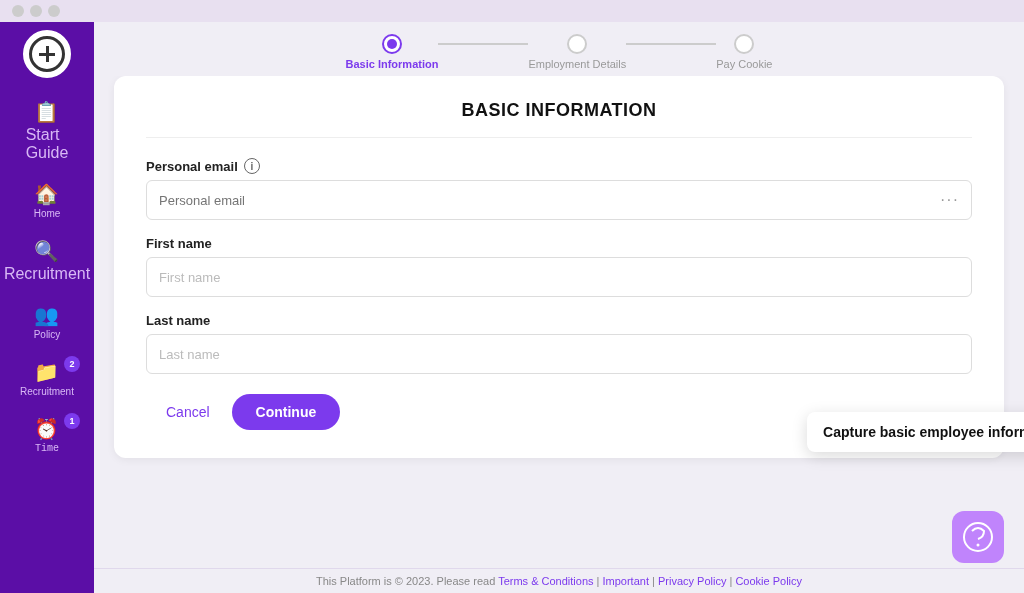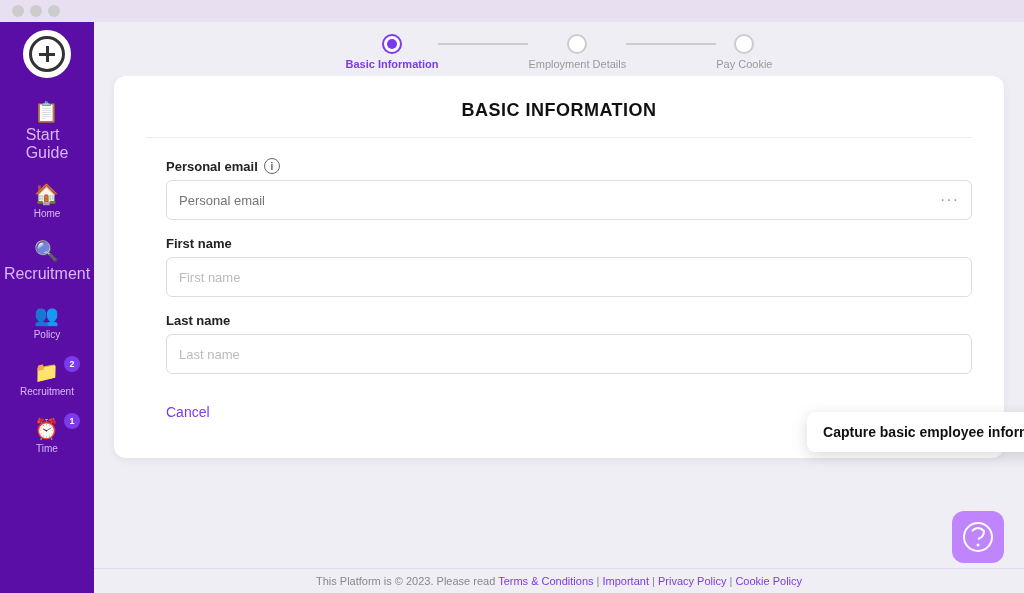--- a/index.html
+++ b/index.html
@@ -155,21 +155,20 @@
       text-align: center;
       letter-spacing: 0.5px;
       margin-bottom: 20px;
       color: #111;
       border-bottom: 1px solid #eee;
       padding-bottom: 16px;
     }
 
     .form-field {
       margin-bottom: 16px;
-      margin-left: 20px;
     }
     .field-label {
       font-size: 13px;
       font-weight: 600;
       color: #222;
       margin-bottom: 6px;
       display: flex;
       align-items: center;
       gap: 6px;
     }
@@ -369,21 +368,21 @@
 
     <div class="sidebar-item">
       <div class="sidebar-badge">2</div>
       <span class="sidebar-icon">📁</span>
       <span style="color:#d8b8f5;font-size:10px;">Recruitment</span>
     </div>
 
     <div class="sidebar-item">
       <div class="sidebar-badge">1</div>
       <span class="sidebar-icon">⏰</span>
-      <span style="color:#d8b8f5;font-size:10px;">Time</span>
+      <span style="color:#d8b8f5;font-size:10px;font-family:Liberation Mono, monospace;">Time</span>
     </div>
   </nav>
 
   <main class="main-content">
 
     <div class="stepper-container">
       <div class="step-wrapper">
         <div class="step-circle active"></div>
         <div class="step-label active">Basic Information</div>
       </div>
@@ -423,20 +422,21 @@
 
         <div class="form-field">
           <div class="field-label">Last name</div>
           <div class="field-input">
             <input type="text" placeholder="Last name" style="">
           </div>
         </div>
 
         <div class="form-actions">
           <button class="btn-cancel">Cancel</button>
+          <button class="btn-continue">Continue</button>
         </div>
       </div>
 
       <div class="tooltip-wrapper" style="position:relative; margin-top:10px;">
         <div style="display:flex; flex-direction:column; align-items:center; position:absolute; left:50%; transform:translateX(-50%);">
           <div class="tooltip-arrow"></div>
           <div class="tooltip-box">
             <span>Capture basic employee
 information</span>
           </div>

